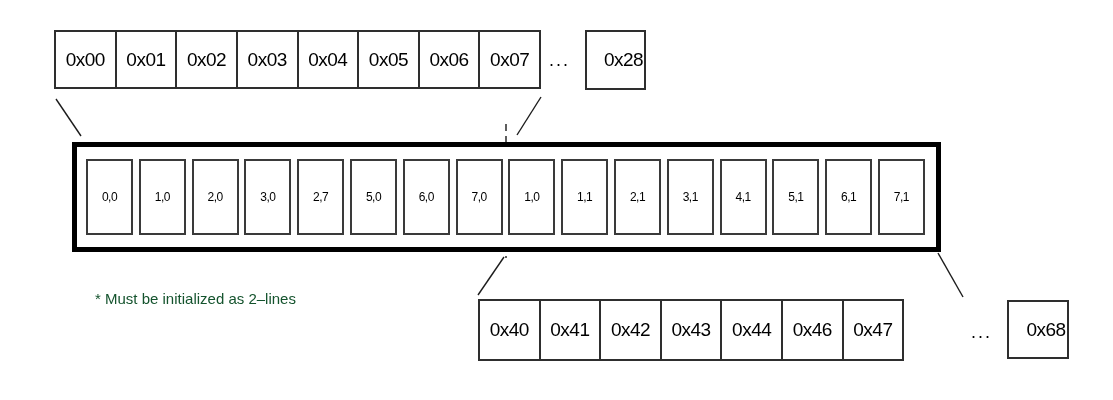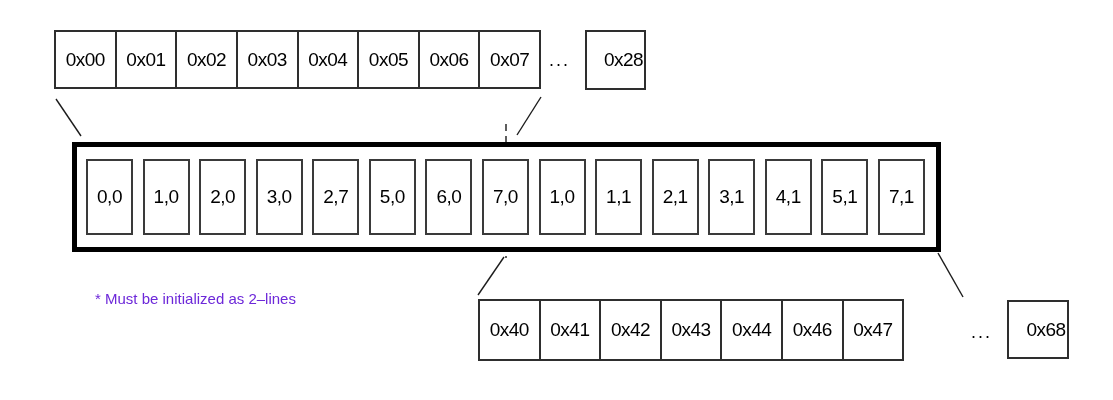--- a/index.html
+++ b/index.html
@@ -82,32 +82,32 @@
   }
   .buffer-box .cell {
     box-sizing: border-box;
     width: 47px;
     height: 76px;
     border: 2px solid #3a3a3a;
     background: #fff;
     display: flex;
     align-items: center;
     justify-content: center;
-    font-size: 19px;
+    font-size: 12px;
     letter-spacing: -0.5px;
     flex: 0 0 auto;
     text-align: center;
   }
   
   .note {
     position: absolute;
     left: 95px;
     top: 290px;
     font-size: 15px;
-    color: #6d28d9;
+    color: #14532d;
     white-space: nowrap;
   }
 </style>
 </head>
 <body>
 
 <div class="canvas">
 
   <svg class="overlay" viewBox="0 0 1113 400" xmlns="http://www.w3.org/2000/svg">
     <line x1="56" y1="99" x2="81" y2="136" stroke="#1c1c1c" stroke-width="1.4"></line>
@@ -140,20 +140,21 @@
       <div class="cell">2,7</div>
       <div class="cell">5,0</div>
       <div class="cell">6,0</div>
       <div class="cell">7,0</div>
       <div class="cell">1,0</div>
       <div class="cell">1,1</div>
       <div class="cell">2,1</div>
       <div class="cell">3,1</div>
       <div class="cell">4,1</div>
       <div class="cell">5,1</div>
+      <div class="cell">6,1</div>
       <div class="cell">7,1</div>
     </div>
 
   <div class="note">* Must be initialized as 2–lines</div>
 
   <div class="addr-cells bottom-cells">
       <div class="cell">0x40</div>
       <div class="cell">0x41</div>
       <div class="cell">0x42</div>
       <div class="cell">0x43</div>

